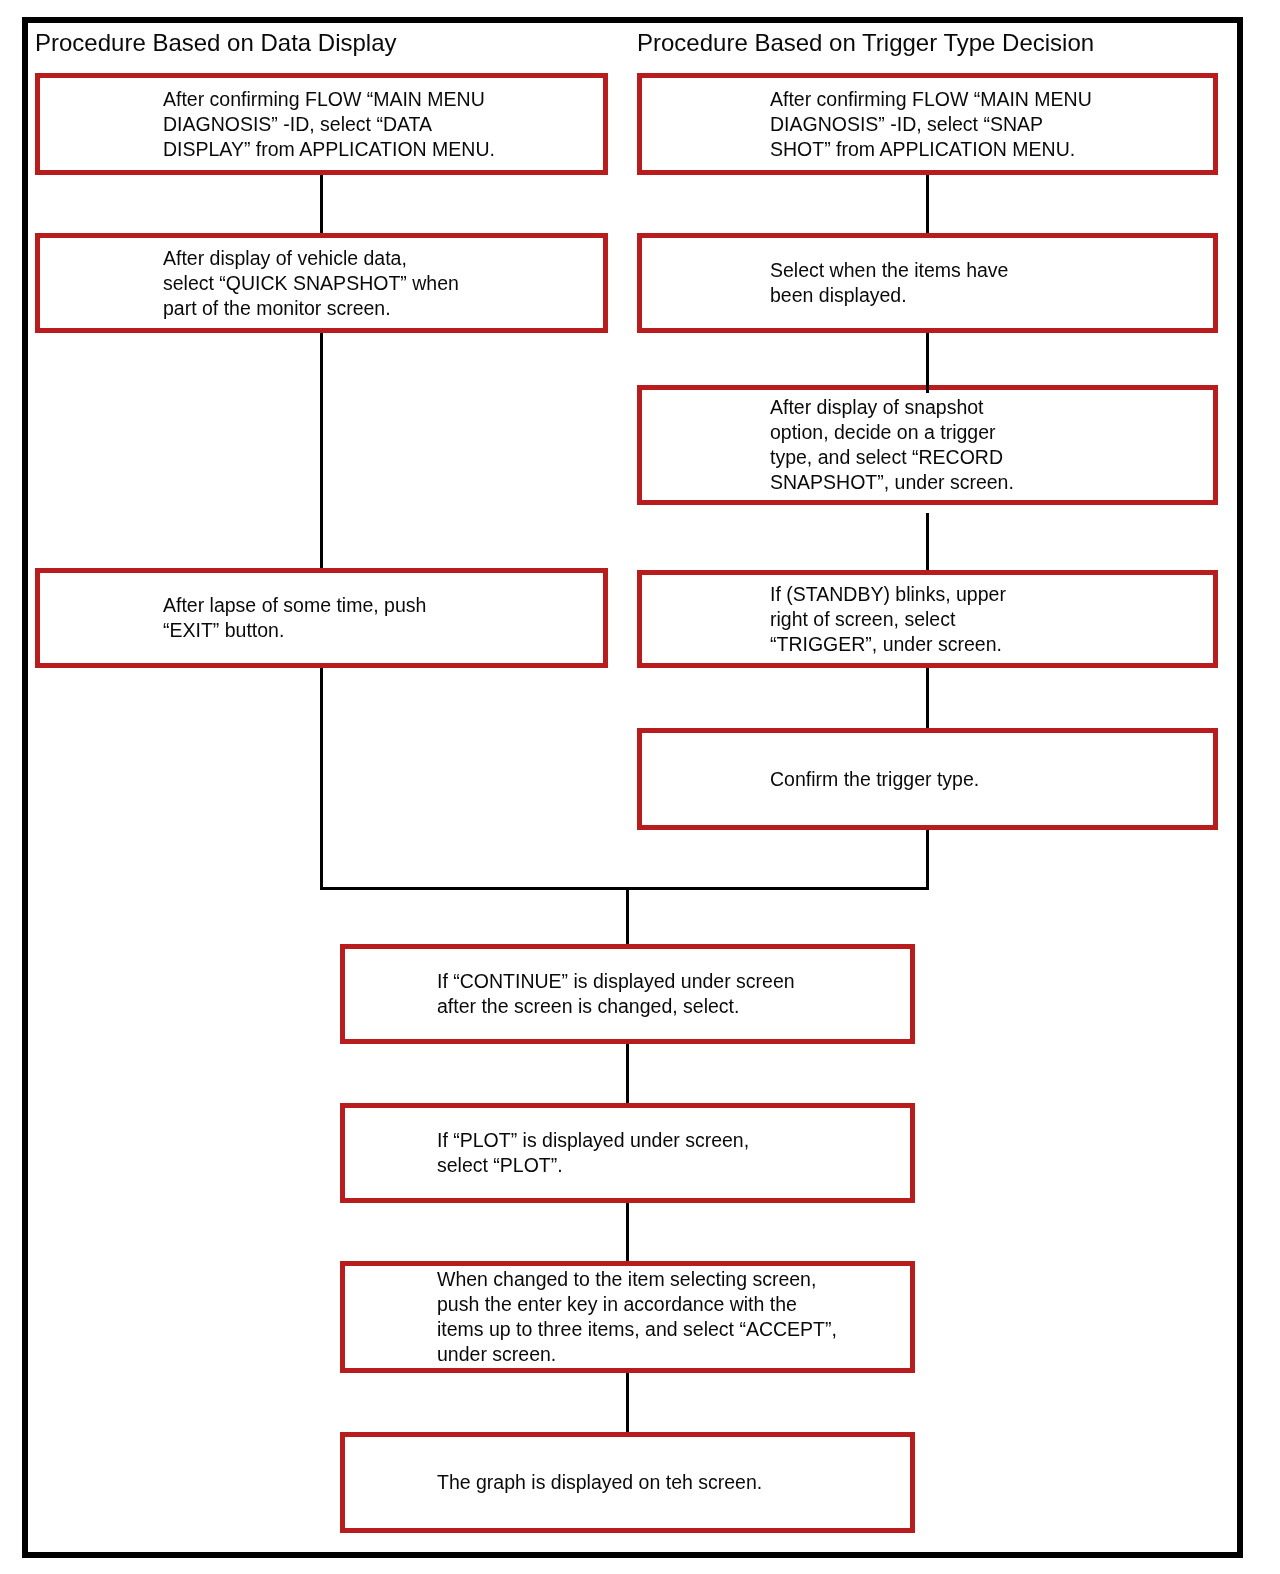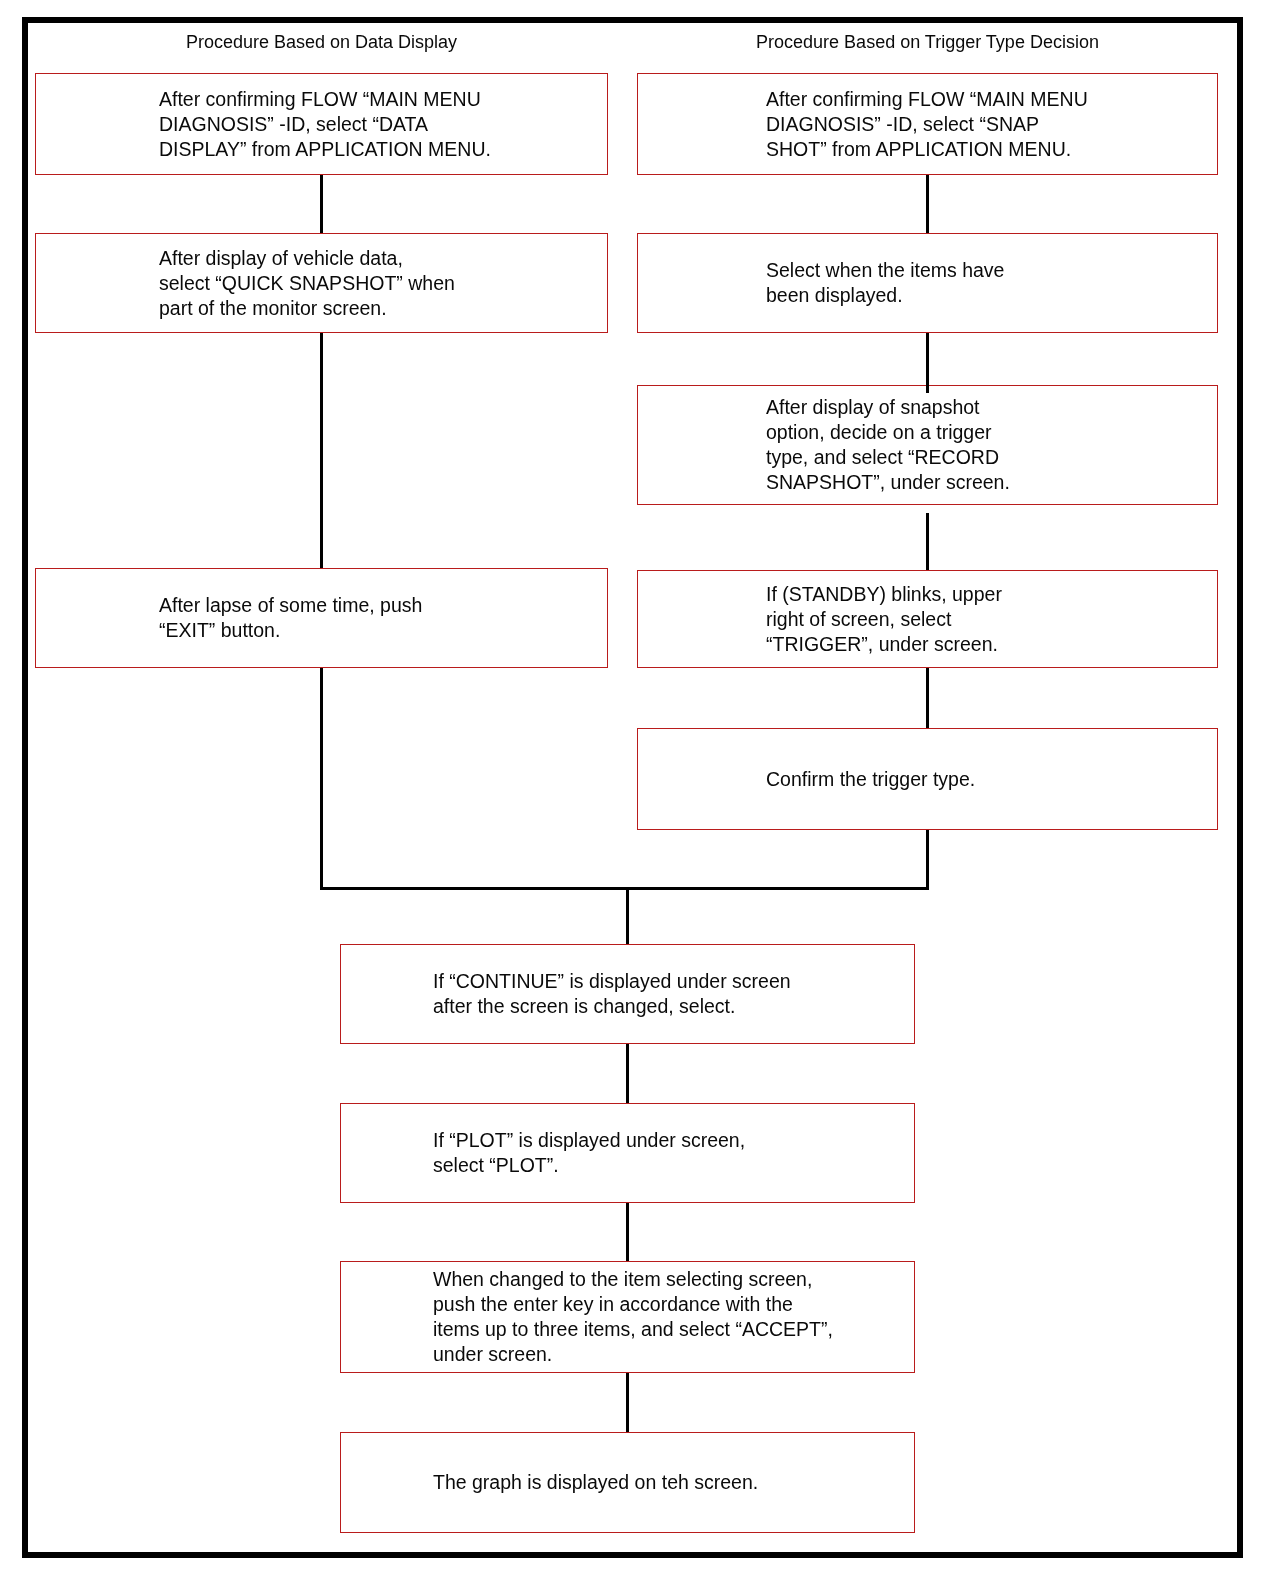--- a/index.html
+++ b/index.html
@@ -13,28 +13,27 @@
   }
   .frame {
     position: absolute;
     left: 22px; top: 17px;
     width: 1221px; height: 1541px;
     border: 6px solid #000;
     box-sizing: border-box;
   }
   .col-title {
     position: absolute;
-    text-align: center;
-    font-size: 18px;
+    font-size: 24px;
     line-height: 25px;
     white-space: nowrap;
   }
   .box {
     position: absolute;
-    border: 1px solid #b91c1c;
+    border: 5px solid #b91c1c;
     box-sizing: border-box;
     background: #ffffff;
     display: flex;
     align-items: center;
   }
   .box .txt {
     white-space: pre-line;
     font-size: 19.5px;
     line-height: 25px;
   }

